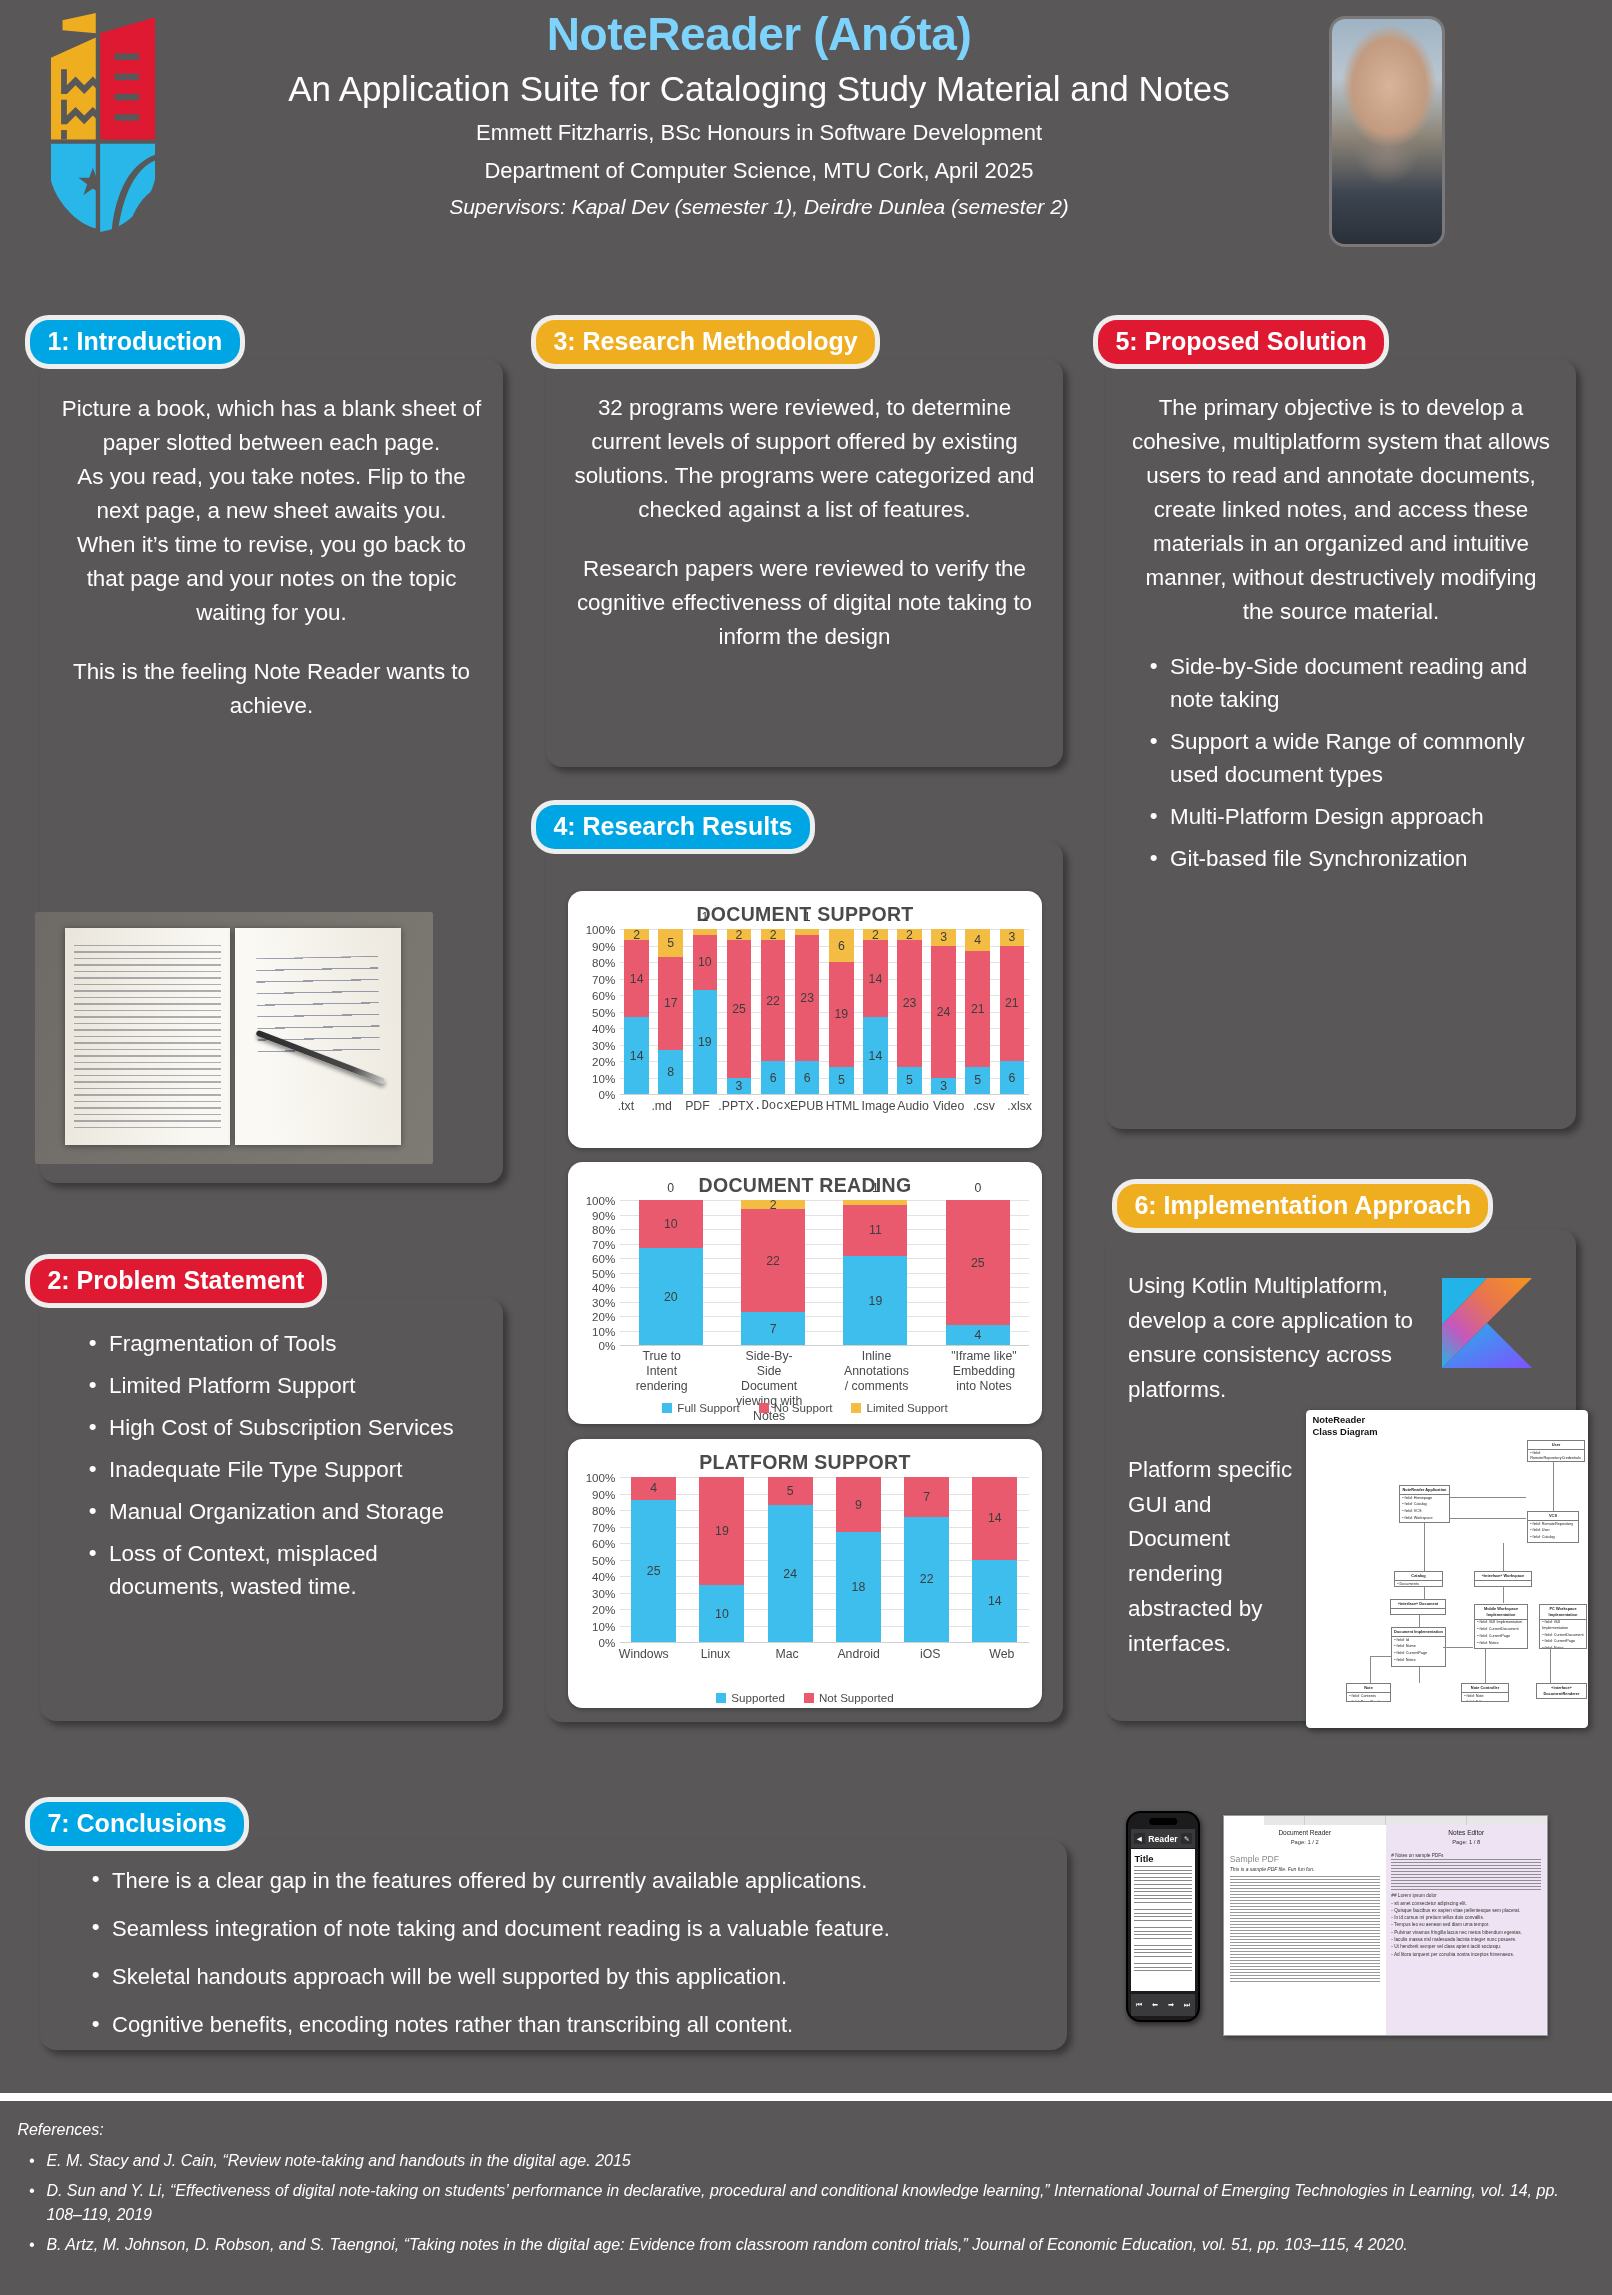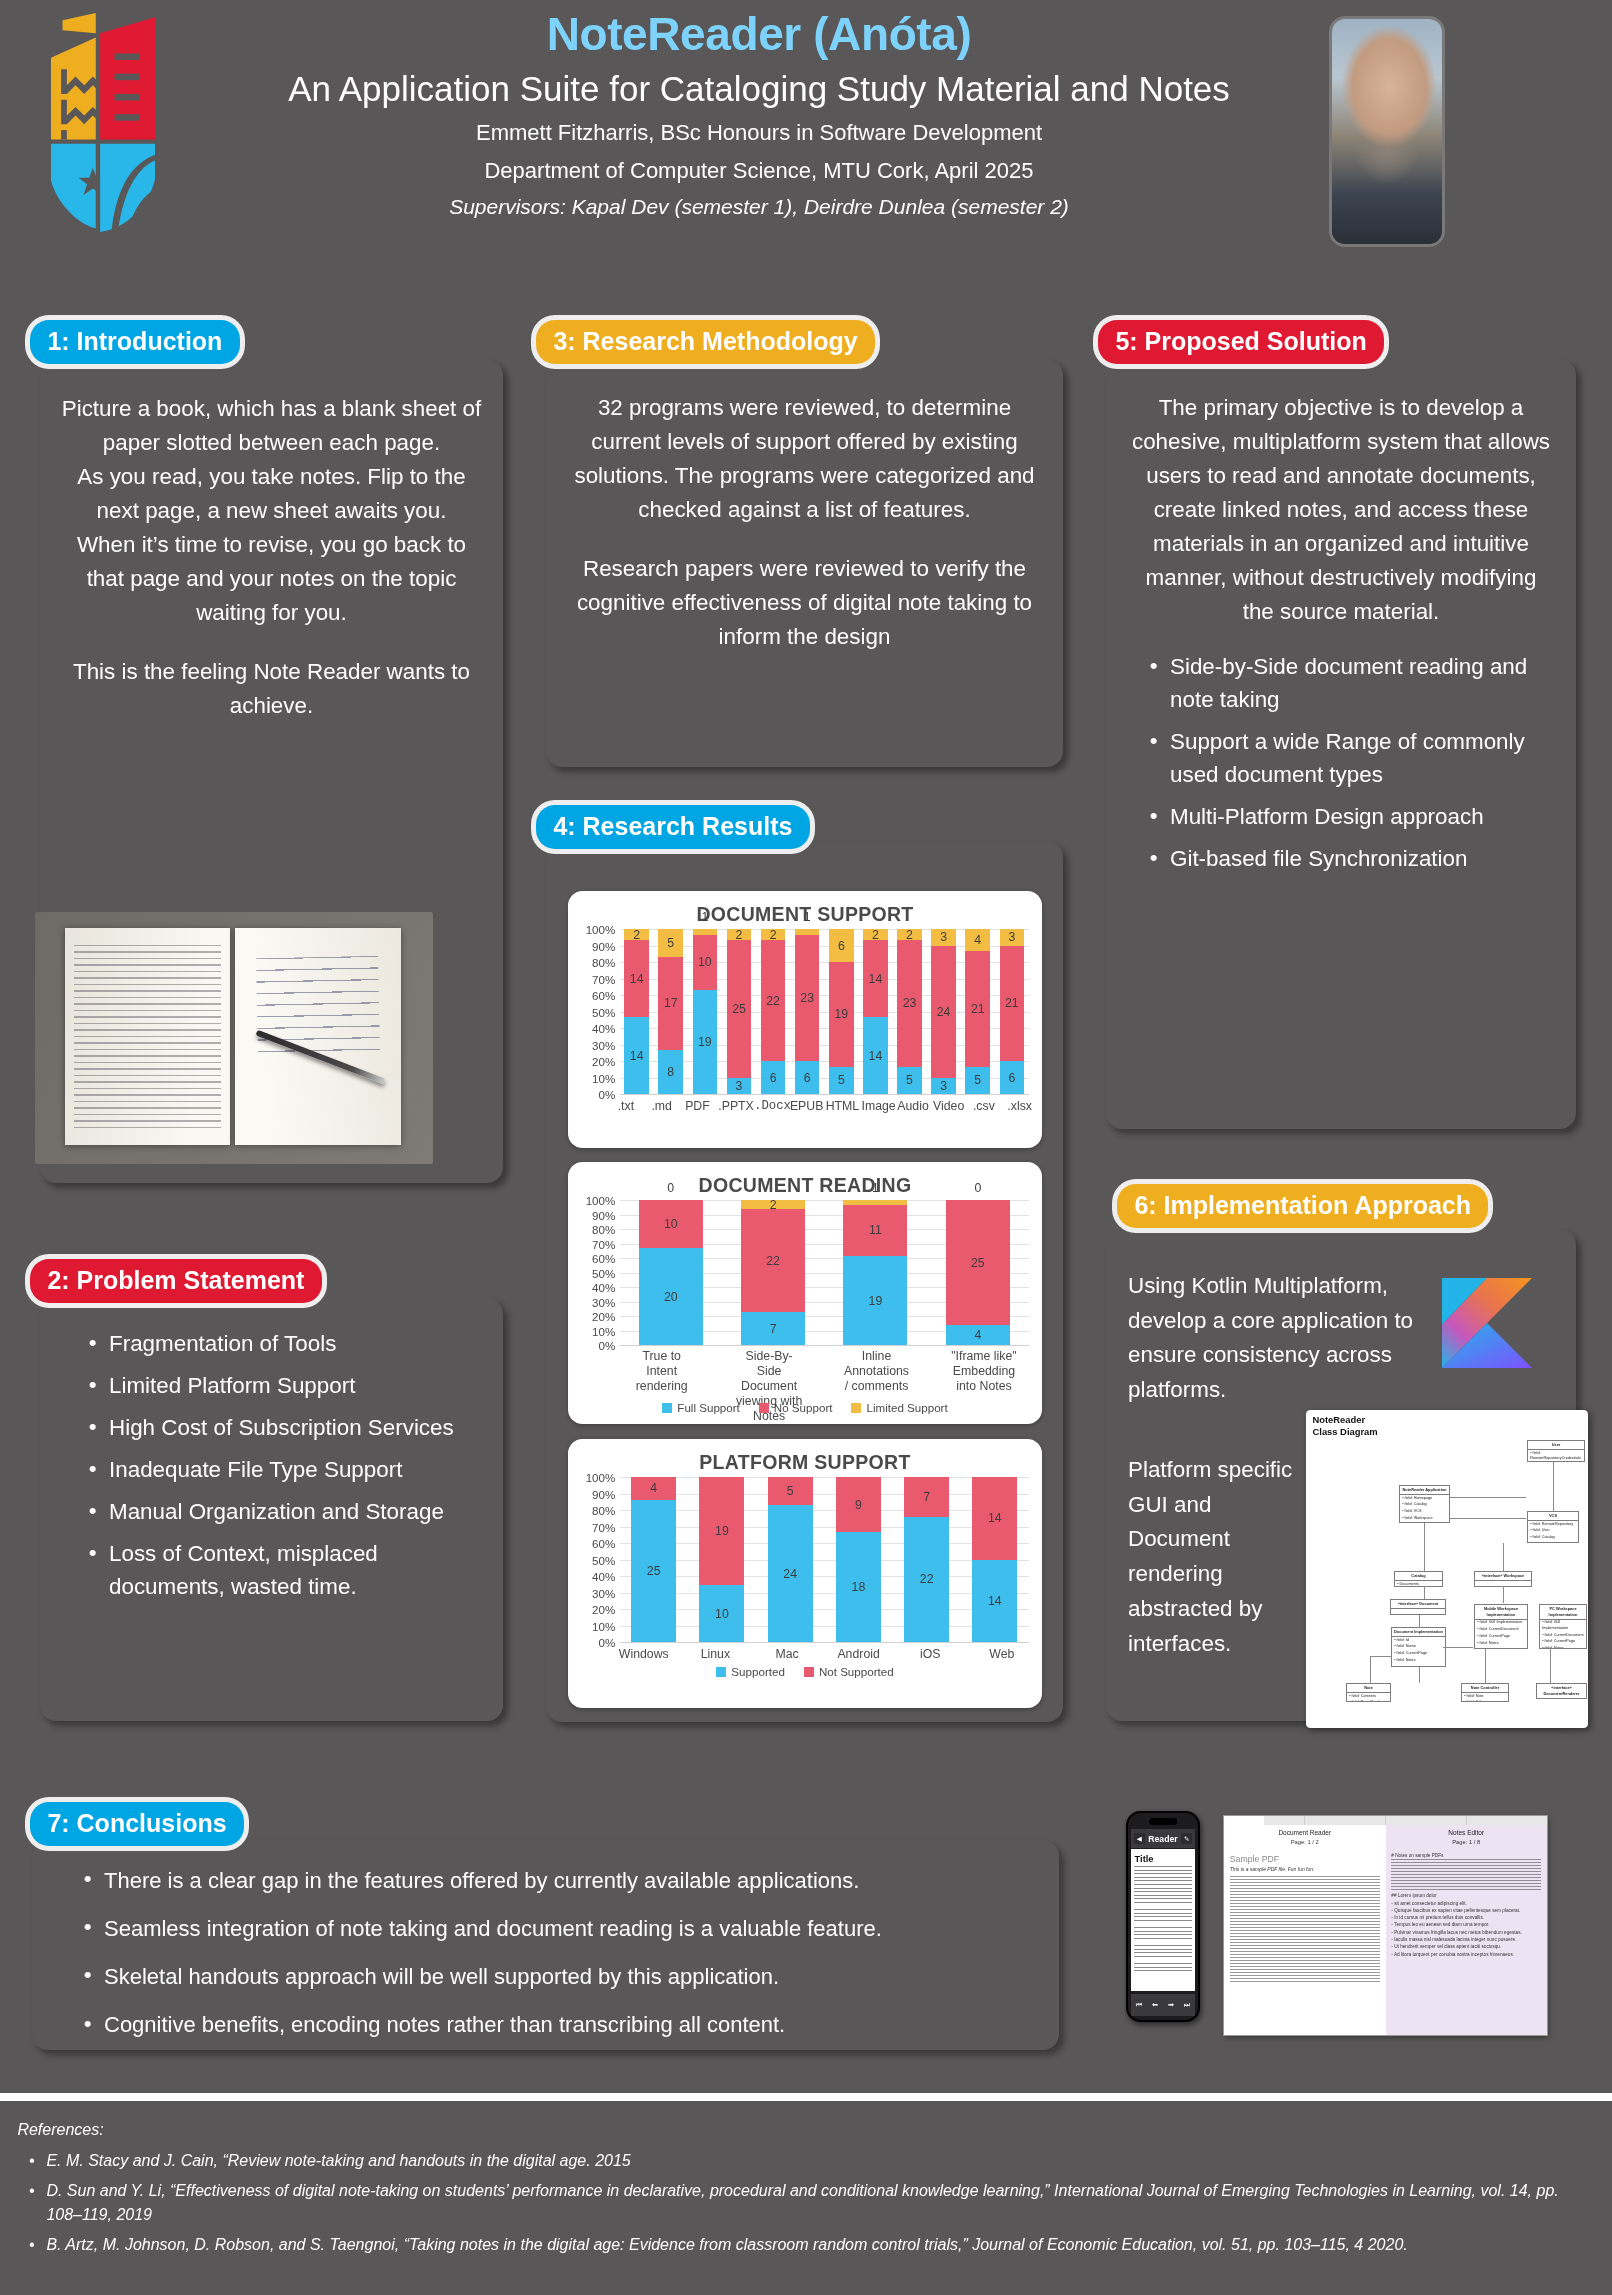--- a/index.html
+++ b/index.html
@@ -225,21 +225,21 @@
     font-size: 3.8px; color: #222; line-height: 1.45; overflow: hidden;
   }
   .cdbox .hd {
     text-align: center; font-weight: bold; border-bottom: 0.7px solid #7c7c7c;
     padding: 1.1px 0.7px; font-size: 3.9px;
   }
   .cdbox .fl { padding: 0.7px 2.2px; }
   .cdline { position: absolute; background: #8a8a8a; }
 
   
-  #sec7 { left: 32px; top: 1840px; width: 1027px; height: 210px; }
+  #sec7 { left: 40px; top: 1840px; width: 1027px; height: 210px; }
   #sec7-badge { left: 30px; top: 1802px; text-align: center; }
   #sec7 ul { padding: 24.6px 22px 0 43px; }
   #sec7 ul.bullets li { font-size: 22px; margin-bottom: 16px; }
 
   
   #phone-mock {
     position: absolute; left: 1126px; top: 1811px; width: 74px; height: 211px;
     background: #1c1c1e; border-radius: 14.5px; border: 2.2px solid #000;
     box-shadow: 1.4px 2.2px 5px rgba(0,0,0,0.5); overflow: hidden;
   }
@@ -776,21 +776,21 @@
       </div>
   </div>
   <div class="xlabels" id="x3" style="top:208px;">
       <div style="width: 51px;">Windows</div>
       <div style="width: 51px;">Linux</div>
       <div style="width: 51px;">Mac</div>
       <div style="width: 51px;">Android</div>
       <div style="width: 51px;">iOS</div>
       <div style="width: 51px;">Web</div>
     </div>
-  <div class="legend" id="lg3" style="top:226px;">
+  <div class="legend" id="lg3" style="top:252px;">
       <div class="li">
         <span class="sw" style="background: rgb(62, 190, 236);"></span>
         <span>Supported</span>
       </div>
       <div class="li">
         <span class="sw" style="background: rgb(234, 90, 110);"></span>
         <span>Not Supported</span>
       </div>
     </div>
 </div>

